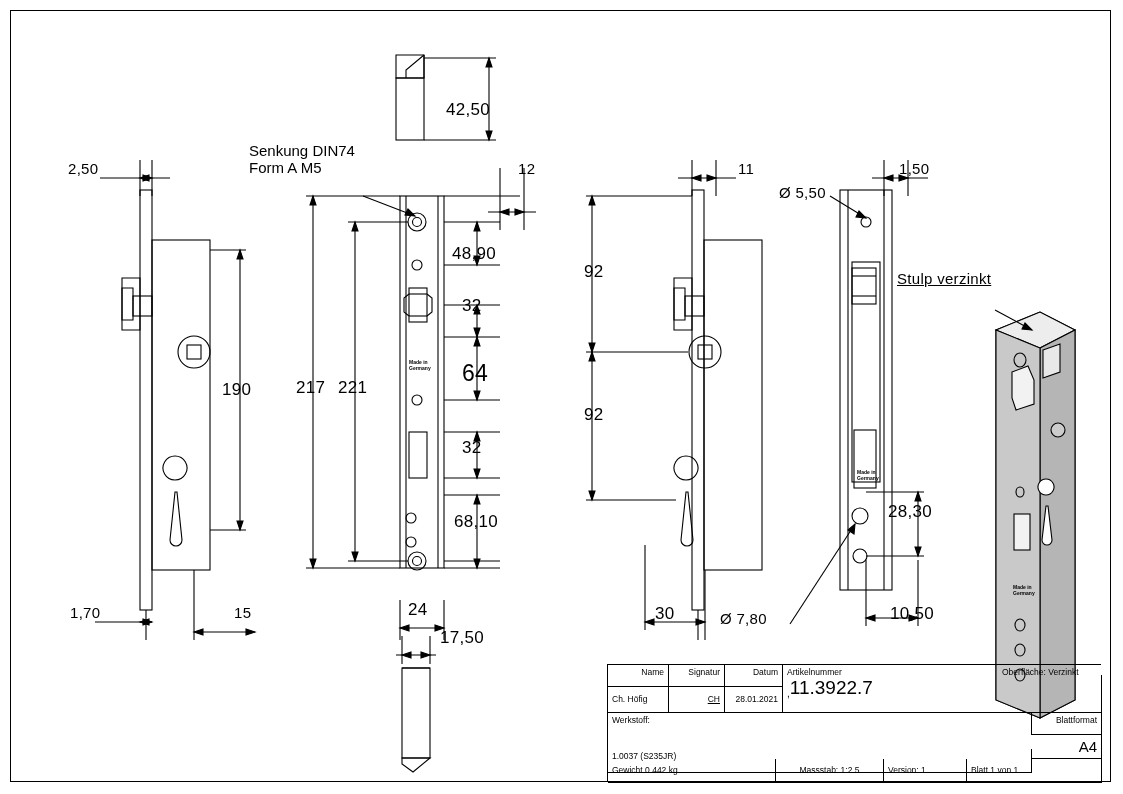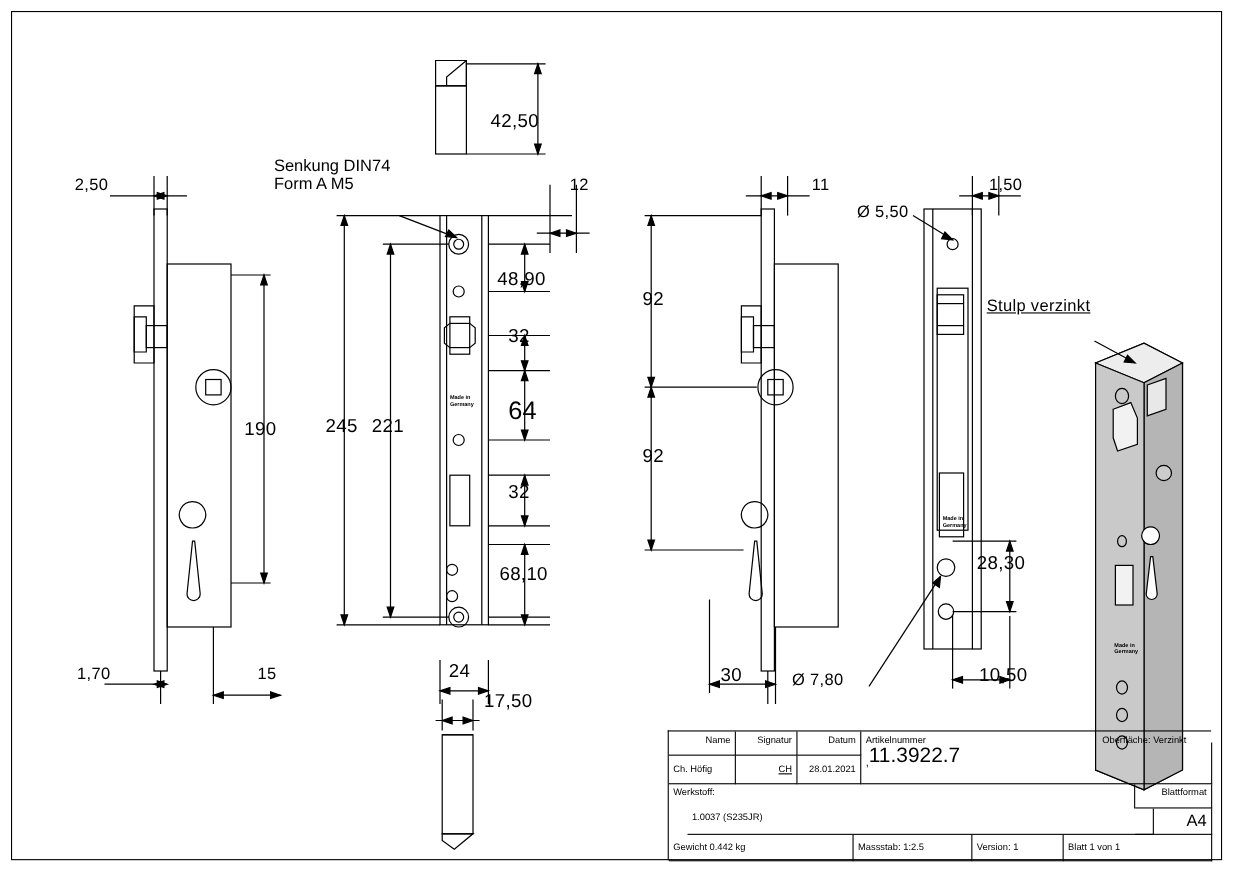--- a/index.html
+++ b/index.html
@@ -275,21 +275,21 @@
   <div class="dim" style="left:234px;top:604px;">15</div>
 
   <div class="dim" style="left:446px;top:100px;font-size:17px;">42,50</div>
   <div class="dim" style="left:518px;top:160px;">12</div>
 
   <div class="dim" style="left:452px;top:244px;font-size:17px;">48,90</div>
   <div class="dim" style="left:462px;top:296px;font-size:17px;">32</div>
   <div class="dim" style="left:462px;top:360px;font-size:23px;">64</div>
   <div class="dim" style="left:462px;top:438px;font-size:17px;">32</div>
   <div class="dim" style="left:454px;top:512px;font-size:17px;">68,10</div>
-  <div class="dim" style="left:296px;top:378px;font-size:17px;">245</div>
+  <div class="dim" style="left:296px;top:378px;font-size:17px;">217</div>
   <div class="dim" style="left:338px;top:378px;font-size:17px;">221</div>
   <div class="dim" style="left:408px;top:600px;font-size:17px;">24</div>
   <div class="dim" style="left:440px;top:628px;font-size:17px;">17,50</div>
 
   <div class="dim" style="left:738px;top:160px;">11</div>
   <div class="dim" style="left:584px;top:262px;font-size:17px;">92</div>
   <div class="dim" style="left:584px;top:405px;font-size:17px;">92</div>
   <div class="dim" style="left:655px;top:604px;font-size:17px;">30</div>
 
   <div class="dim" style="left:899px;top:160px;">1,50</div>
@@ -314,22 +314,22 @@
     <div class="cell" style="left:390px;top:0;width:104px;height:22px;border:none;">Oberfläche:  Verzinkt</div>
 
     <div class="cell" style="left:0;top:22px;width:61px;height:26px;padding-top:7px;">Ch. Höfig</div>
     <div class="cell ctr" style="left:61px;top:22px;width:56px;height:26px;padding-top:7px;text-decoration:underline;">CH</div>
     <div class="cell ctr" style="left:117px;top:22px;width:58px;height:26px;padding-top:7px;">28.01.2021</div>
     <div class="cell" style="left:175px;top:10px;width:319px;height:38px;border-left:none;">
       <span style="font-size:10px;vertical-align:bottom;">,</span><span class="big">11.3922.7</span>
     </div>
 
     <div class="cell" style="left:0;top:48px;width:424px;height:22px;border-bottom:none;">Werkstoff:</div>
-    <div class="cell" style="left:0;top:70px;width:424px;height:24px;padding-top:2px;margin-left:17px;">1.0037 (S235JR)</div>
+    <div class="cell" style="left:0;top:84px;width:424px;height:24px;padding-top:2px;">1.0037 (S235JR)</div>
     <div class="cell ctr" style="left:424px;top:48px;width:70px;height:22px;">Blattformat</div>
     <div class="cell ctr" style="left:424px;top:70px;width:70px;height:24px;font-size:15px;padding-top:3px;">A4</div>
 
     <div class="cell" style="left:0;top:94px;width:168px;height:24px;padding-top:6px;">Gewicht 0.442 kg</div>
-    <div class="cell" style="left:168px;top:94px;width:108px;height:24px;padding-top:6px;">Massstab: 1:2.5</div>
+    <div class="cell" style="left:168px;top:94px;width:108px;height:24px;padding-top:6px;text-align:center;">Massstab: 1:2.5</div>
     <div class="cell" style="left:276px;top:94px;width:82px;height:24px;padding-top:6px;border-right:none;">Version: 1</div>
     <div class="cell" style="left:358px;top:94px;width:136px;height:24px;padding-top:6px;border-left:1px solid #000;">Blatt 1 von 1</div>
   </div>
 </div>
 
 </body></html>

